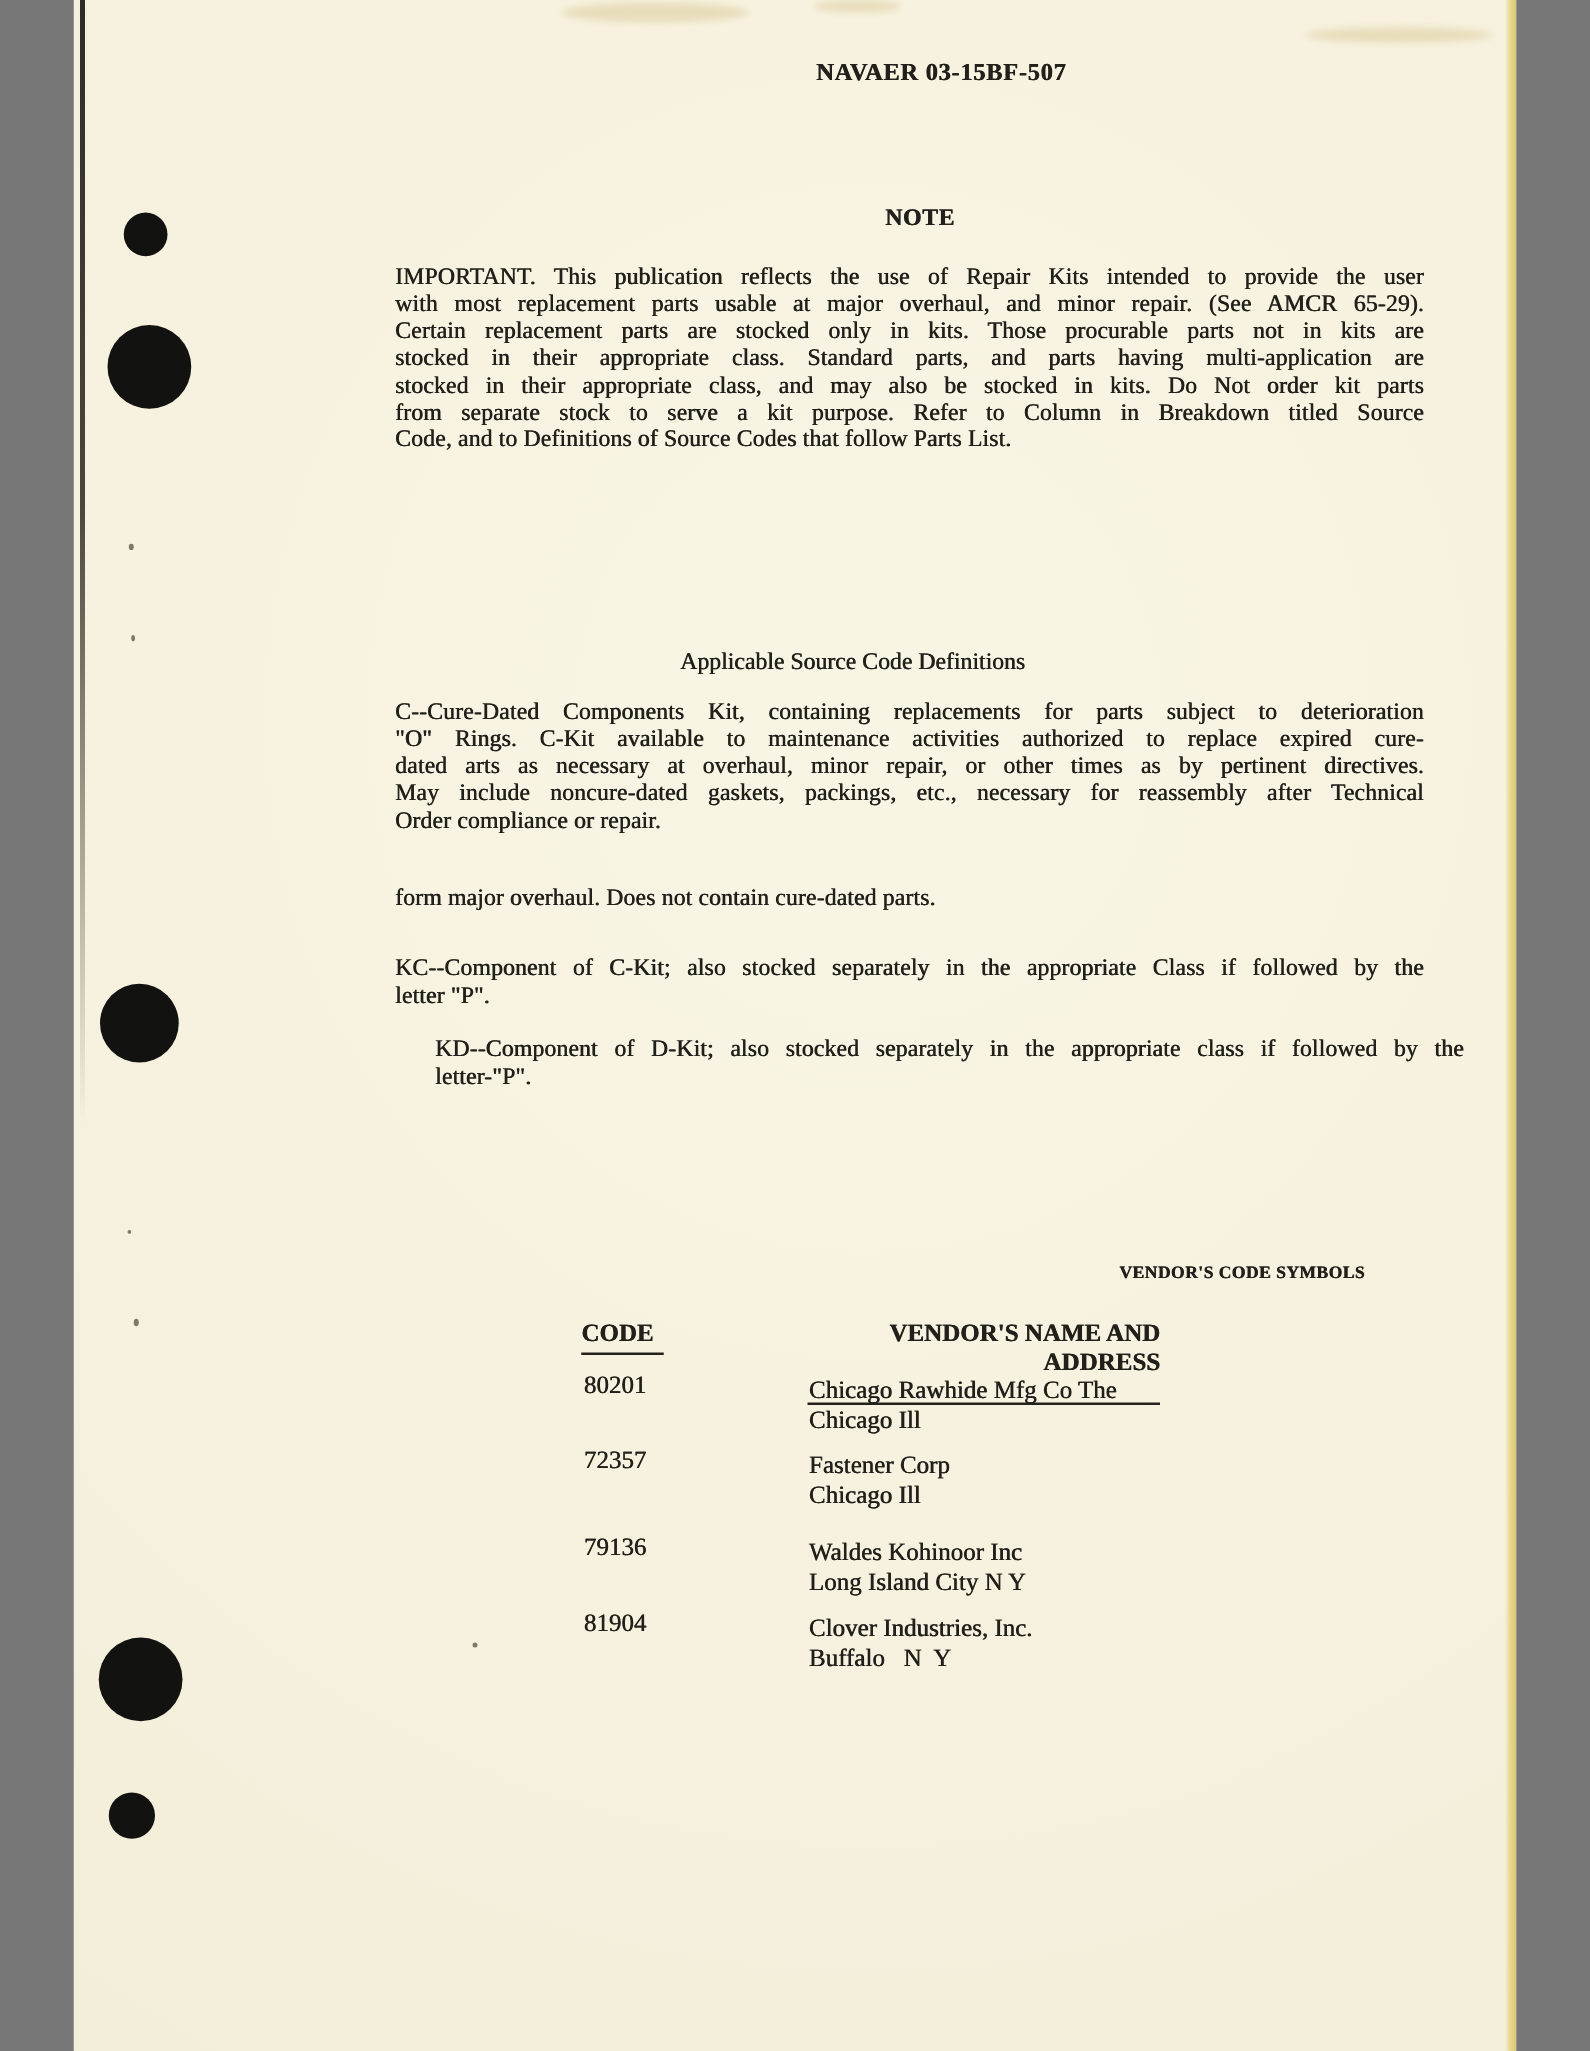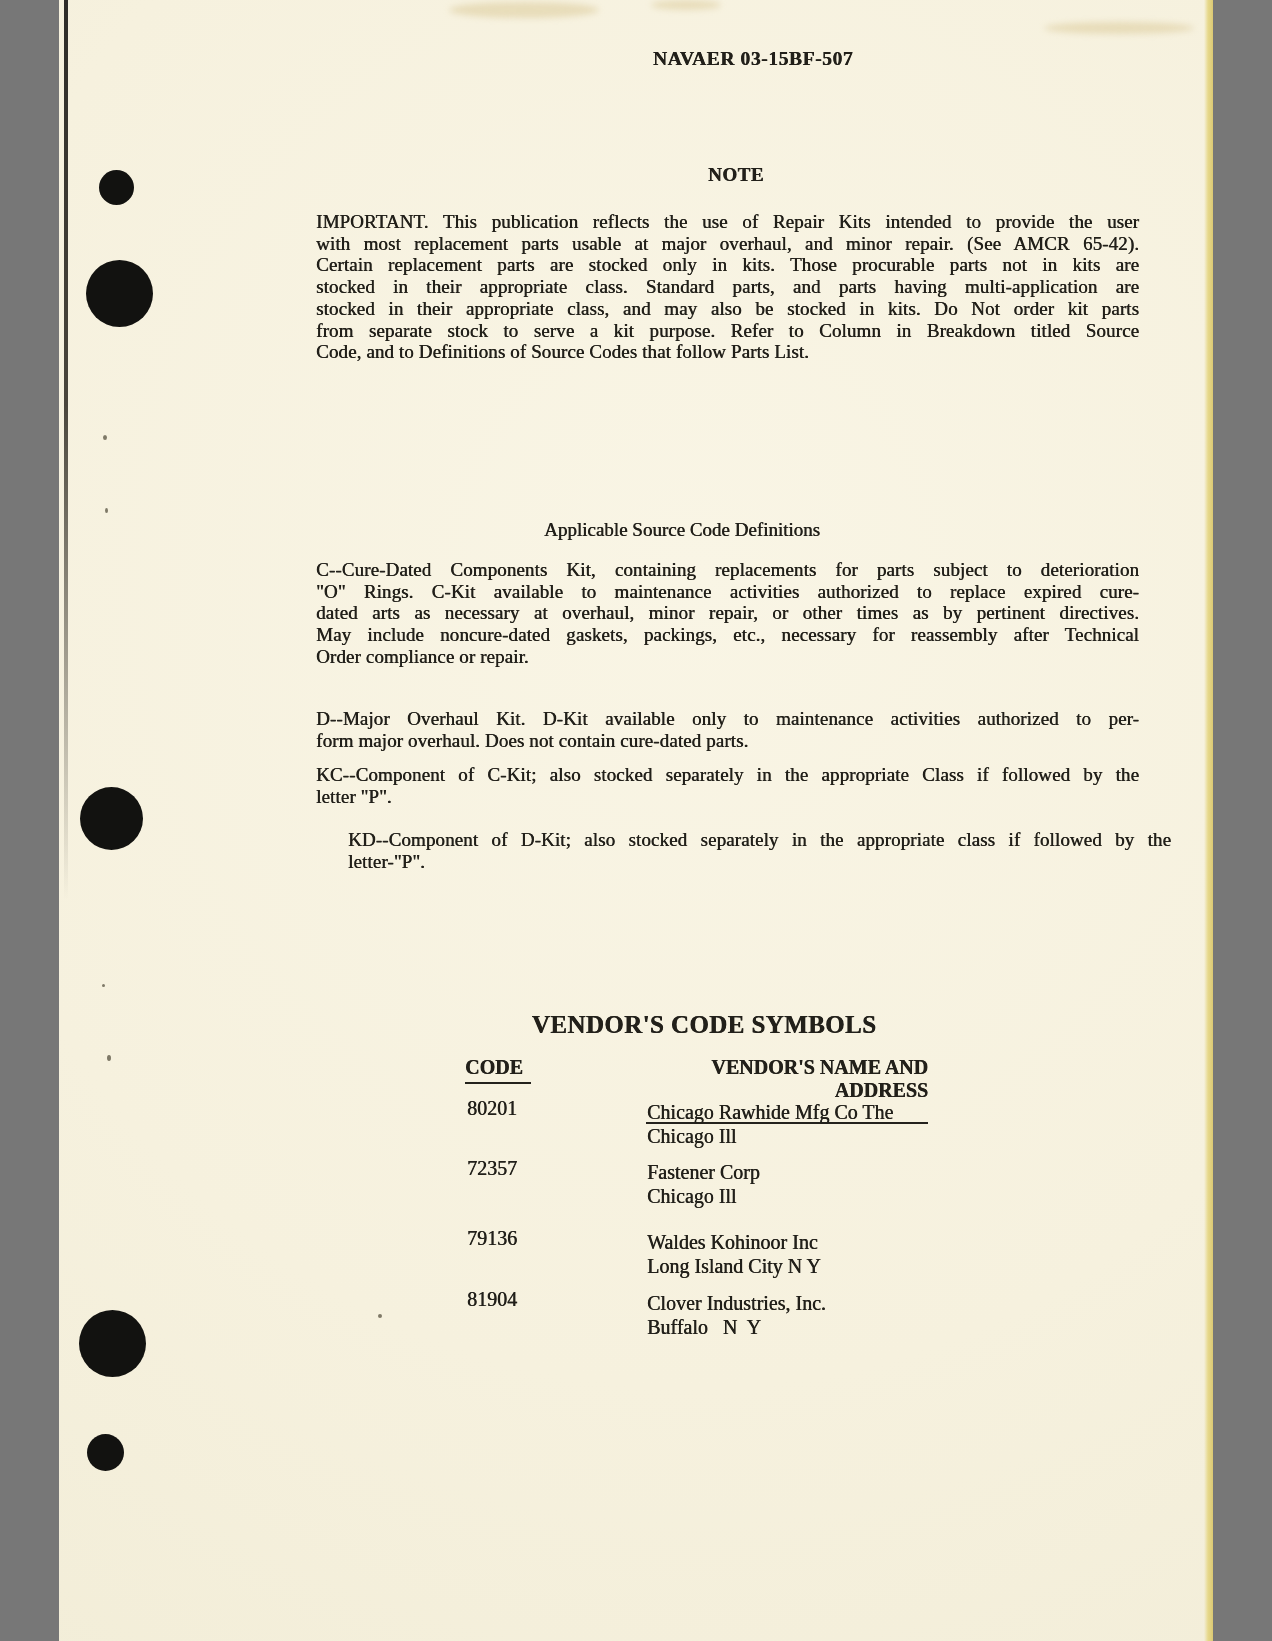--- a/index.html
+++ b/index.html
@@ -21,21 +21,21 @@
   .centered{text-align:center;}
   .bold{font-weight:bold;}
   .doc-header{top:48px;left:257px;width:874px;font-size:19.5px;letter-spacing:0.6px;}
   .note-heading{top:164px;left:257px;width:840px;font-size:19px;letter-spacing:0.5px;}
   .note-para{top:211px;left:257px;width:823px;}
   .defs-heading{top:519px;left:257px;width:732px;font-size:19px;}
   .para-c{top:559px;left:257px;width:823px;}
   .para-d{top:708px;left:257px;width:823px;}
   .para-kc{top:764px;left:257px;width:823px;}
   .para-kd{top:829px;left:257px;width:823px;margin-left:32px;}
-  .vendors-heading{top:1011px;left:257px;width:776px;font-size:25px;letter-spacing:0.4px;}
+  .vendors-heading{top:1011px;left:257px;width:776px;font-size:14px;letter-spacing:0.4px;text-align:right;}
   .vtable{top:1054px;left:392px;width:600px;height:300px;font-size:20px;}
   .th-code{position:absolute;top:2px;left:14px;width:66px;border-bottom:2.5px solid #24221c;padding-bottom:3px;}
   .th-name{position:absolute;top:2px;left:195px;width:282px;border-bottom:2.5px solid #24221c;padding-bottom:20px;text-align:right;}
   .vrow{position:absolute;left:0;width:600px;}
   .vrow-1{top:43px;} .vrow-2{top:103px;} .vrow-3{top:173px;} .vrow-4{top:234px;}
   .v-code{position:absolute;left:16px;top:0;}
   .v-name{position:absolute;left:196px;top:4px;line-height:23.5px;white-space:pre-wrap;}
   .page-number{top:1532px;left:1150px;width:60px;text-align:center;
     font-family:"DejaVu Sans","Liberation Sans",sans-serif;font-size:29px;font-weight:bold;color:#17150f;}
   
@@ -80,40 +80,39 @@
   <div class="speck speck-3"></div>
   <div class="speck speck-4"></div>
   <div class="speck speck-5"></div>
 
   <div class="blk doc-header centered bold ink">NAVAER 03-15BF-507</div>
 
   <div class="blk note-heading centered bold ink">NOTE</div>
 
   <div class="blk note-para body-text jlines ink">
       <div>IMPORTANT.  This publication reflects the use of Repair Kits intended to provide the user</div>
-      <div>with most replacement parts usable at major overhaul, and minor repair.  (See AMCR 65-42).</div>
+      <div>with most replacement parts usable at major overhaul, and minor repair.  (See AMCR 65-29).</div>
       <div>Certain replacement parts are stocked only in kits.  Those procurable parts not in kits are</div>
       <div>stocked in their appropriate class.  Standard parts, and parts having multi-application are</div>
       <div>stocked in their appropriate class, and may also be stocked in kits.  Do Not order kit parts</div>
       <div>from separate stock to serve a kit purpose.  Refer to Column in Breakdown titled Source</div>
       <div class="last">Code, and to Definitions of Source Codes that follow Parts List.</div>
     </div>
 
   <div class="blk defs-heading centered ink">Applicable Source Code Definitions</div>
 
   <div class="blk para-c body-text jlines ink">
       <div>C--Cure-Dated Components Kit, containing replacements for parts subject to deterioration</div>
       <div>"O" Rings.  C-Kit available to maintenance activities authorized to replace expired cure-</div>
       <div>dated arts as necessary at overhaul, minor repair, or other times as by pertinent directives.</div>
       <div>May include noncure-dated gaskets, packings, etc., necessary for reassembly after Technical</div>
       <div class="last">Order compliance or repair.</div>
     </div>
 
   <div class="blk para-d body-text jlines ink">
-      <div>D--Major Overhaul Kit.  D-Kit available only to maintenance activities authorized to per-</div>
       <div class="last">form major overhaul.  Does not contain cure-dated parts.</div>
     </div>
 
   <div class="blk para-kc body-text jlines ink">
       <div>KC--Component of C-Kit; also stocked separately in the appropriate Class if followed by the</div>
       <div class="last">letter "P".</div>
     </div>
 
   <div class="blk para-kd body-text jlines ink">
       <div>KD--Component of D-Kit; also stocked separately in the appropriate class if followed by the</div>

